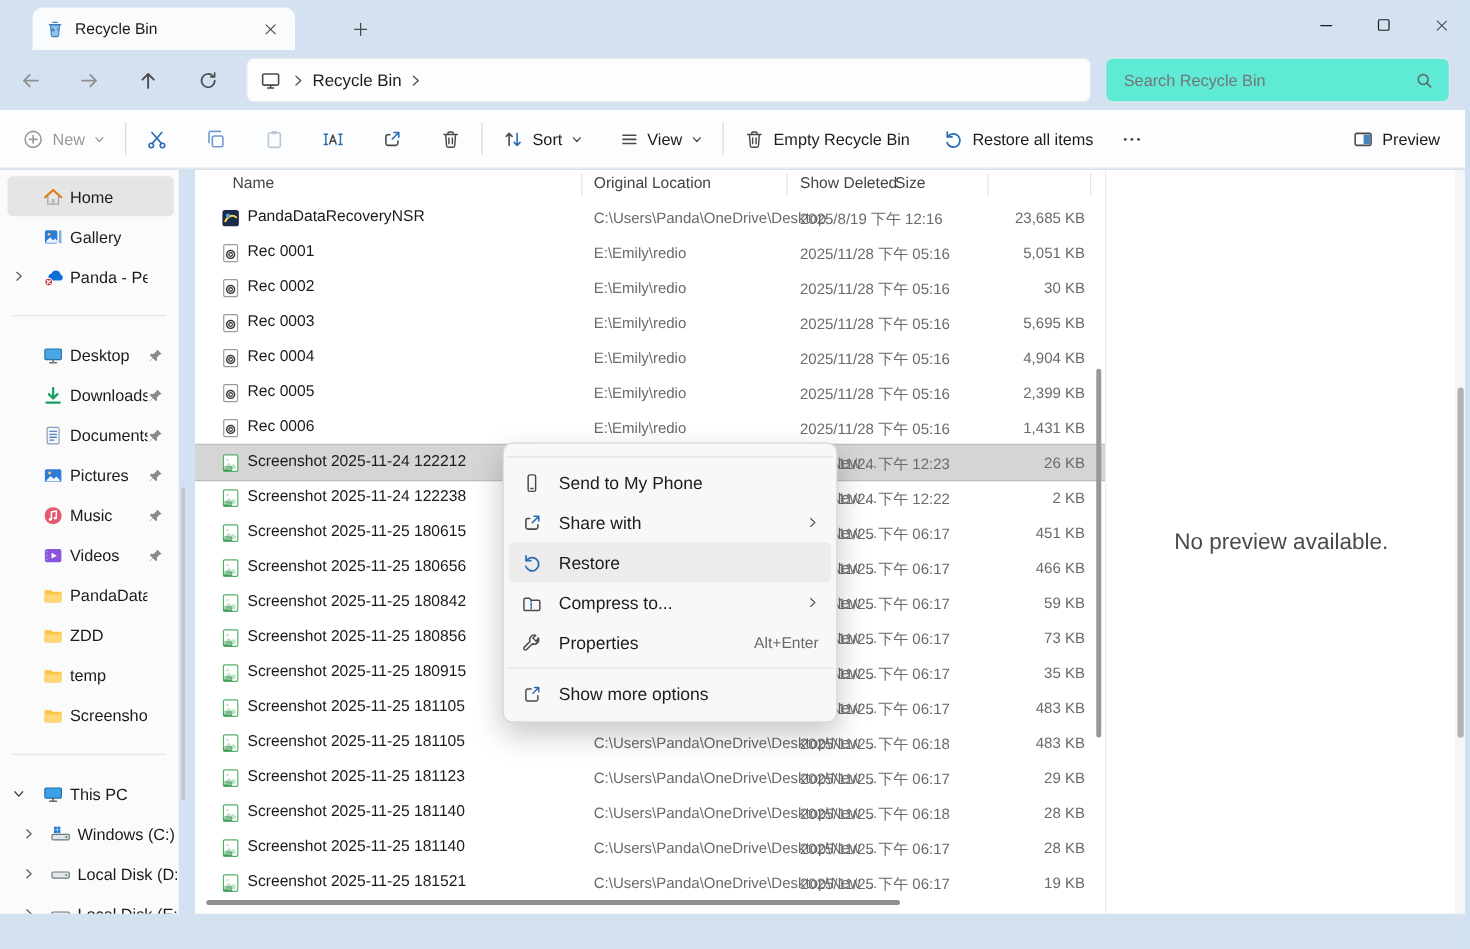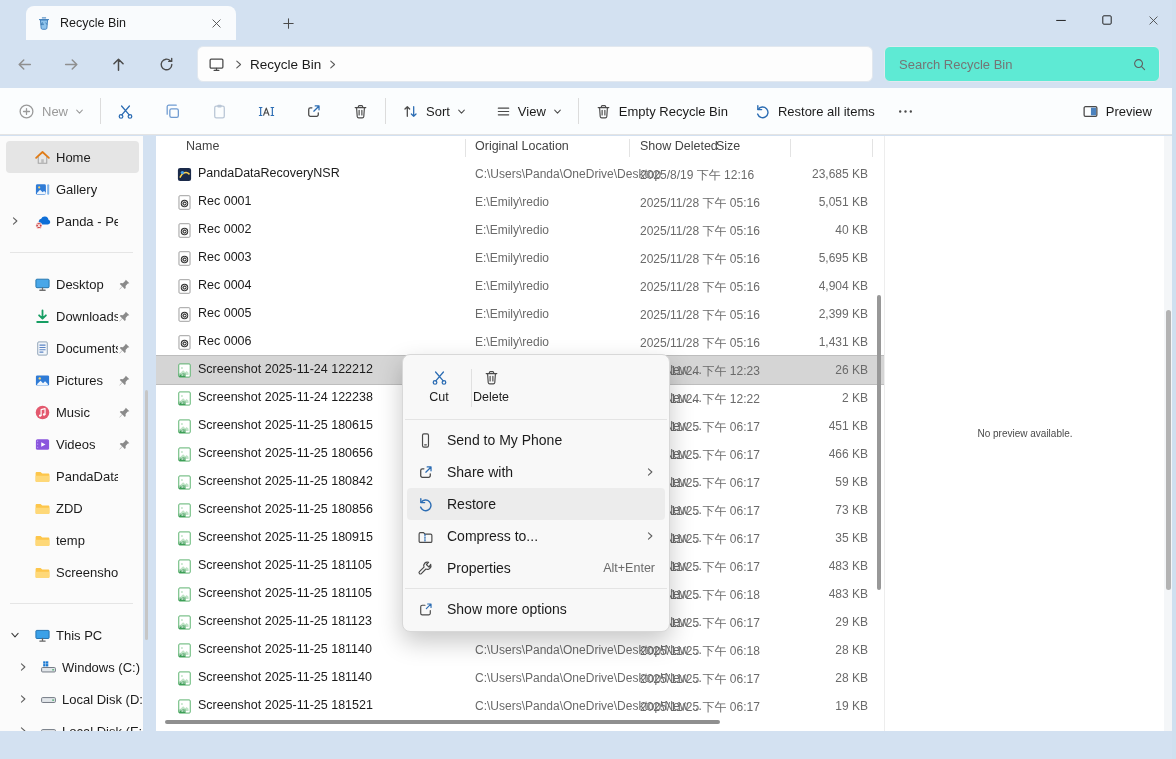--- a/index.html
+++ b/index.html
@@ -67,21 +67,21 @@
   .fname{position:absolute;left:42px;top:6px;font-size:12.5px;white-space:nowrap;}
   .floc{position:absolute;left:319px;top:7px;font-size:12px;color:#6a6a6a;white-space:nowrap;}
   .fdate{position:absolute;left:484px;top:7px;font-size:12px;color:#6a6a6a;white-space:nowrap;}
   .fsize{position:absolute;left:560px;top:7px;width:152px;text-align:right;font-size:12px;color:#6a6a6a;}
   .hscroll{position:absolute;left:9px;top:584px;width:555px;height:4px;background:#8f8f8f;border-radius:2px;}
   .vscroll{position:absolute;left:721px;top:159px;width:4px;height:295px;background:#989898;border-radius:2px;}
 
   
   .preview{position:absolute;left:884px;top:136px;width:280px;height:595px;background:#fff;border-left:1px solid #ededed;
            display:flex;align-items:center;justify-content:center;}
-  .preview span{font-size:10px;color:#4a4a4a;}
+  .preview span{font-size:18px;color:#4a4a4a;}
   .winscroll-track{position:absolute;left:1164px;top:136px;width:8px;height:595px;background:#f4f6f8;}
   .winscroll{position:absolute;left:1166px;top:310px;width:5px;height:280px;background:#b3b3b3;border-radius:3px;}
   .rightedge{position:absolute;left:1172px;top:0;width:4px;height:759px;background:#cfe0f0;}
 
   
   .ctxmenu{position:absolute;left:402px;top:354px;width:268px;background:#f8f8f8;border:1px solid #d8d8d8;
            border-radius:8px;box-shadow:0 10px 24px rgba(0,0,0,.22);padding:6px 0;box-sizing:border-box;z-index:50;}
   .qrow{position:relative;height:54px;display:flex;padding-left:10px;}
   .qbtn{width:52px;height:50px;display:flex;flex-direction:column;align-items:center;justify-content:center;gap:4px;border-radius:4px;}
   .qbtn .qlab{font-size:12.5px;}
@@ -606,21 +606,21 @@
             <svg width="17" height="17" viewBox="0 0 16 16">
               <rect x="2.8" y="1.6" width="10.4" height="12.8" rx="1" fill="#fff" stroke="#9b9b9b" stroke-width="0.9"></rect>
               <circle cx="8" cy="9" r="3.5" fill="#333"></circle>
               <circle cx="8" cy="9" r="2.2" stroke="#fff" stroke-width="0.7" fill="none"></circle>
               <path d="M7.3 7.9l2.3 1.1-2.3 1.1z" fill="#fff"></path>
             </svg>
           </span>
           <span class="fname">Rec 0002</span>
           <span class="floc">E:\Emily\redio</span>
           <span class="fdate">2025/11/28 下午 05:16</span>
-          <span class="fsize">40 KB</span>
+          <span class="fsize">30 KB</span>
         </div>
         <div class="frow">
           <span class="ficon">
             <svg width="17" height="17" viewBox="0 0 16 16">
               <rect x="2.8" y="1.6" width="10.4" height="12.8" rx="1" fill="#fff" stroke="#9b9b9b" stroke-width="0.9"></rect>
               <circle cx="8" cy="9" r="3.5" fill="#333"></circle>
               <circle cx="8" cy="9" r="2.2" stroke="#fff" stroke-width="0.7" fill="none"></circle>
               <path d="M7.3 7.9l2.3 1.1-2.3 1.1z" fill="#fff"></path>
             </svg>
           </span>
@@ -872,41 +872,20 @@
   </div>
 
   <div class="preview">
     <span>No preview available.</span>
   </div>
   <div class="winscroll-track"></div>
   <div class="winscroll"></div>
   <div class="rightedge"></div>
 
   <div class="ctxmenu" id="ctxmenu">
-      <div class="qrow">
-        <div class="qbtn">
-          <span>
-            <svg width="17" height="17" viewBox="0 0 16 16">
-              <path d="M4.3 2.8l7.2 8.4M11.7 2.8L4.5 11.2" stroke="#2b6cb3" stroke-width="1.2" stroke-linecap="round" stroke-linejoin="round" fill="none"></path>
-              <circle cx="3.8" cy="12.6" r="1.7" stroke="#2b6cb3" stroke-width="1.2" fill="none"></circle>
-              <circle cx="12.2" cy="12.6" r="1.7" stroke="#2b6cb3" stroke-width="1.2" fill="none"></circle>
-            </svg>
-          </span>
-          <span class="qlab">Cut</span>
-        </div>
-        <div class="qdiv"></div>
-        <div class="qbtn">
-          <span>
-            <svg width="17" height="17" viewBox="0 0 16 16">
-              <path d="M3 4.3h10M6 4.3v-.9c0-.5.4-.9.9-.9h2.2c.5 0 .9.4.9.9v.9M4.3 4.3l.6 8.3c.1.8.6 1.4 1.4 1.4h3.4c.8 0 1.3-.6 1.4-1.4l.6-8.3M6.7 6.9v4.3M9.3 6.9v4.3" stroke="#4a4a4a" stroke-width="1.1" stroke-linecap="round" stroke-linejoin="round" fill="none"></path>
-            </svg>
-          </span>
-          <span class="qlab">Delete</span>
-        </div>
-      </div>
       <div class="msep"></div>
       <div class="mi">
         <span class="micon">
           <svg width="17" height="17" viewBox="0 0 16 16">
             <rect x="5.2" y="1.8" width="5.6" height="12.4" rx="1.3" stroke="#4a4a4a" stroke-width="1.1" fill="none"></rect>
             <path d="M7.2 12.1h1.6" stroke="#4a4a4a" stroke-width="1.1" stroke-linecap="round" stroke-linejoin="round" fill="none"></path>
           </svg>
         </span>
         <span class="mlab">Send to My Phone</span>
       </div>

